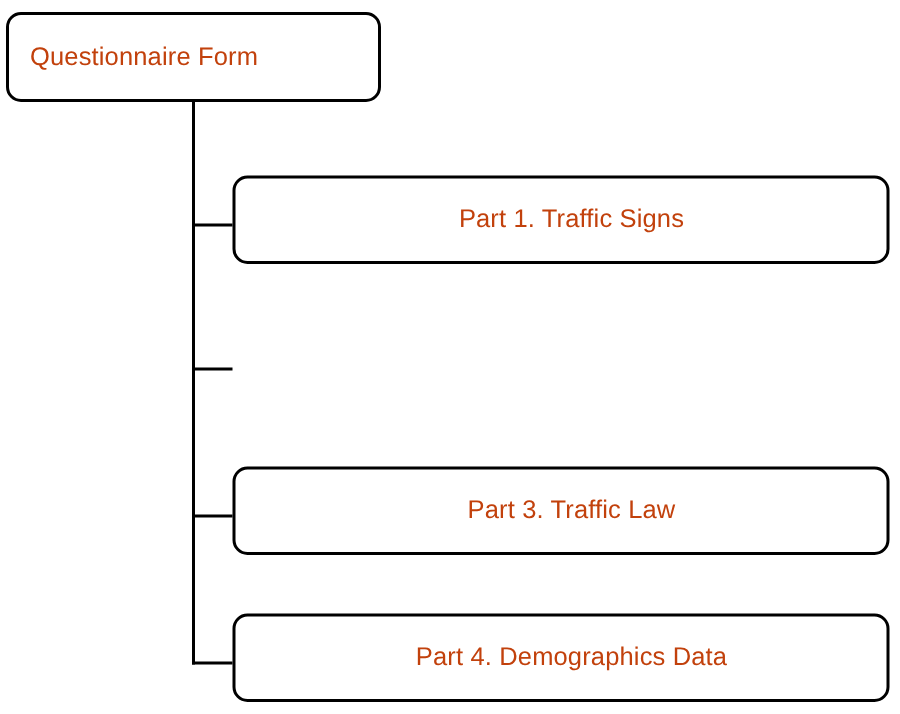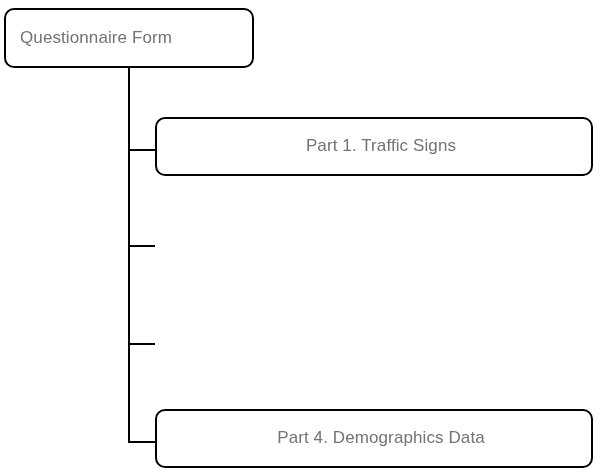--- a/index.html
+++ b/index.html
@@ -23,21 +23,21 @@
   }
   .node {
     position: absolute;
     box-sizing: border-box;
     background: #ffffff;
     border: 2px solid #000000;
     border-radius: 10px;
     display: flex;
     align-items: center;
     padding-left: 14px;
-    color: #737373;
+    color: #c2410c;
     font-size: 17px;
     line-height: 1.1;
     letter-spacing: 0.1px;
     white-space: nowrap;
   }
   .root-node {
     left: 4px;
     top: 8px;
     width: 250px;
     height: 60px;
@@ -96,18 +96,21 @@
 
   <div class="node root-node">
     <span>Questionnaire Form</span>
   </div>
 
   <div class="node child-node" id="child-0">
     <span>Part 1. Traffic Signs</span>
   </div>
 
 
+  <div class="node child-node" id="child-2">
+    <span>Part 3. Traffic Law</span>
+  </div>
 
   <div class="node child-node" id="child-3">
     <span>Part 4. Demographics Data</span>
   </div>
 
 </div>
 
 </body></html>

